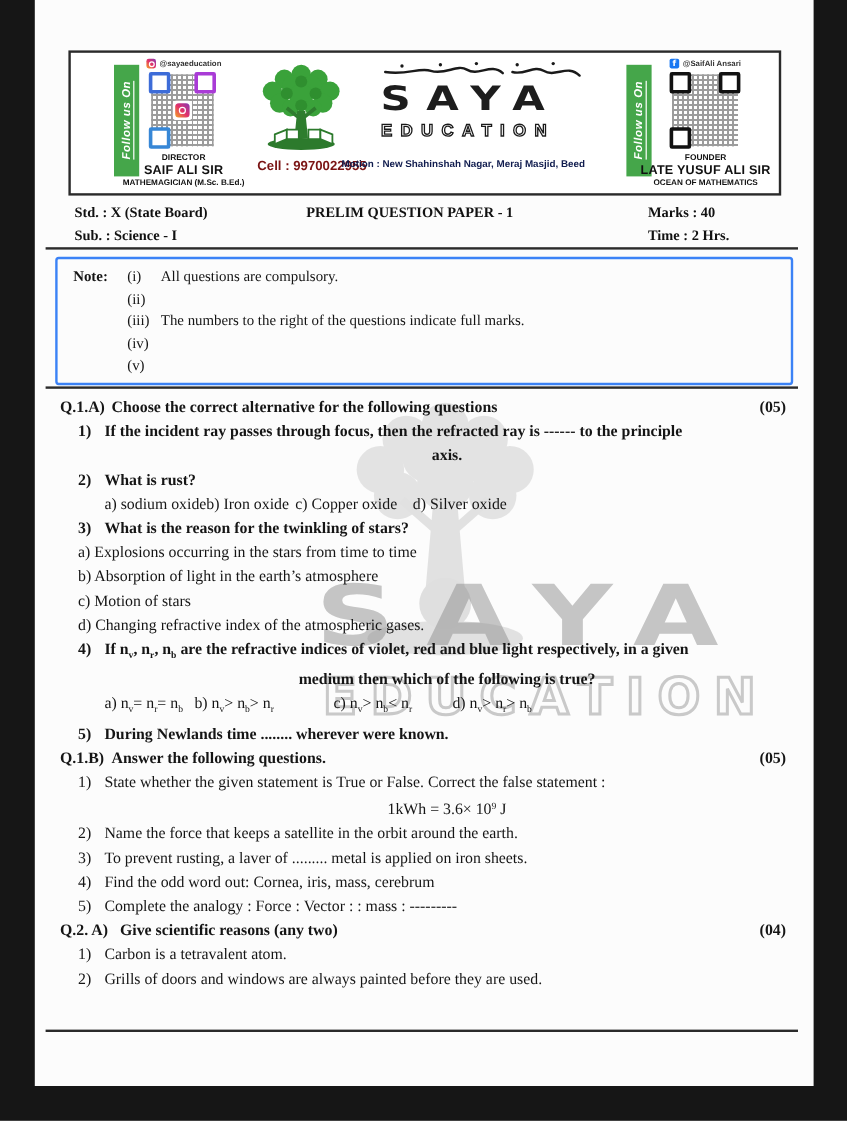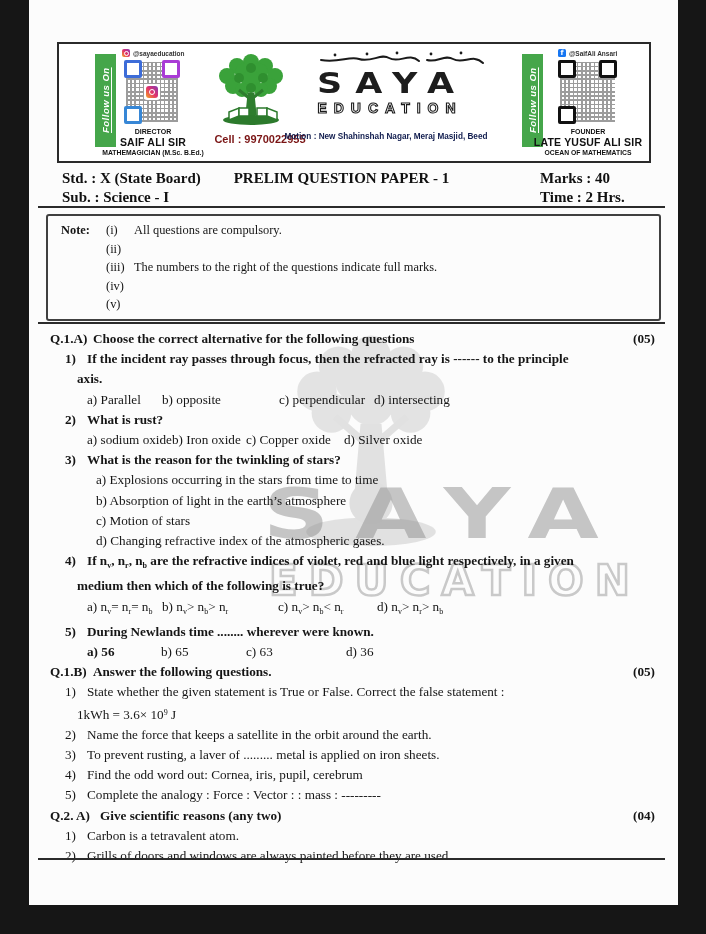--- a/index.html
+++ b/index.html
@@ -45,28 +45,28 @@
   .urdu{position:absolute;left:252px;top:6px;width:176px;height:20px;}
   .brand{position:absolute;left:228px;top:24px;width:200px;text-align:center;color:#1d1d1d;}
   .brand-name{font-family:"DejaVu Sans",sans-serif;font-weight:900;font-size:35px;
      letter-spacing:13px;transform:scaleY(.8);transform-origin:center top;line-height:38px;margin-left:10px;}
   .brand-sub{font-family:"Liberation Sans",sans-serif;font-weight:bold;font-size:14px;letter-spacing:7px;
      color:#fff;-webkit-text-stroke:1.1px #1a1a1a;margin-top:-6px;margin-left:6px;}
   .addr{position:absolute;left:220px;top:88px;width:214px;text-align:center;
      font:bold 8.2px "Liberation Sans",sans-serif;color:#101c4e;white-space:nowrap;}
 
   
-  .meta{position:absolute;font-weight:bold;font-size:15px;color:#111;white-space:nowrap;}
+  .meta{position:absolute;font-weight:bold;font-size:12px;color:#111;white-space:nowrap;}
   .m-std{left:33px;top:170px}.m-title{left:0;right:24px;top:170px;text-align:center}
   .m-marks{left:511px;top:170px}.m-sub{left:33px;top:189px}.m-time{left:511px;top:189px}
   .rule{position:absolute;left:9px;width:627px;height:2.2px;background:#2b2b2b;}
   .r1{top:206px}.r2{top:322px}.r3{top:858px}
 
   
-  .note{position:absolute;left:17px;top:214px;width:611px;height:98px;border:2px solid #404040;border-radius:3px;
+  .note{position:absolute;left:17px;top:214px;width:611px;height:98px;border:2px solid #3b82f6;border-radius:3px;
      font-size:12.4px;color:#151515;padding-top:5px;}
   .nrow{display:flex;line-height:18.6px;white-space:nowrap;}
   .nlabel{width:45px;margin-left:13px;font-weight:bold;flex:none}
   .nnum{width:28px;flex:none}
   .ntext{flex:1}
 
   
   .wm-tree{position:absolute;left:252px;top:330px;width:180px;height:238px;opacity:.15;}
   .wm-saya{position:absolute;left:234px;top:476px;font-family:"DejaVu Sans",sans-serif;font-weight:900;
      font-size:92px;letter-spacing:26px;color:#8f8f8f;opacity:.5;transform:scaleY(.76);
@@ -79,22 +79,22 @@
   .sechead{display:flex;font-weight:bold;position:relative;white-space:nowrap;}
   .seclabel{width:43px;margin-left:12px;flex:none}
   .sectext{flex:1}
   .secmarks{position:absolute;right:13px;top:0;}
   .q{display:flex;white-space:nowrap;}
   .qn{width:22px;margin-left:27px;flex:none}
   .qb{flex:1}
   .b{font-weight:bold}
   .opts{display:flex;margin-left:49px;white-space:nowrap;}
   .opts span{flex:none;display:block;}
-  .sub{margin-left:58px;white-space:nowrap;}
-  .l2{margin-left:39px;white-space:nowrap;}
+  .sub{margin-left:27px;white-space:nowrap;}
+  .l2{margin-left:39px;white-space:nowrap;text-align:center;}
   sub{font-size:8px;vertical-align:-3px}
   sup{font-size:8px;vertical-align:4px}
 </style>
 </head>
 <body>
 
 <div class="page">
 
   <div class="hbox">
     <div class="vbanner vb-left">Follow us On</div>
@@ -248,26 +248,20 @@
       <span class="seclabel">Q.1.A)</span>
       <span class="sectext">Choose the correct alternative for the following questions</span>
       <span class="secmarks">(05)</span>
     </div>
 
     <div class="q">
       <span class="qn b">1)</span>
       <span class="qb b">If the incident ray passes through focus, then the refracted ray is ------ to the principle</span>
     </div>
     <div class="l2 b">axis.</div>
-    <div class="opts">
-      <span style="width:75px">a) Parallel</span>
-      <span style="width:117px">b) opposite</span>
-      <span style="width:95px">c) perpendicular</span>
-      <span>d) intersecting</span>
-    </div>
 
     <div class="q">
       <span class="qn b">2)</span>
       <span class="qb b">What is rust?</span>
     </div>
     <div class="opts">
       <span style="width:159px">a) sodium oxideb) Iron oxide</span>
       <span style="width:98px">c) Copper oxide</span>
       <span>d) Silver oxide</span>
     </div>
@@ -290,26 +284,20 @@
       <span style="width:75px">a) n<sub>v</sub>= n<sub>r</sub>= n<sub>b</sub></span>
       <span style="width:116px">b) n<sub>v</sub>&gt; n<sub>b</sub>&gt; n<sub>r</sub></span>
       <span style="width:99px">c) n<sub>v</sub>&gt; n<sub>b</sub>&lt; n<sub>r</sub></span>
       <span>d) n<sub>v</sub>&gt; n<sub>r</sub>&gt; n<sub>b</sub></span>
     </div>
 
     <div class="q">
       <span class="qn b">5)</span>
       <span class="qb b">During Newlands time ........ wherever were known.</span>
     </div>
-    <div class="opts">
-      <span class="b" style="width:74px">a) 56</span>
-      <span style="width:85px">b) 65</span>
-      <span style="width:100px">c) 63</span>
-      <span>d) 36</span>
-    </div>
 
     <div class="sechead">
       <span class="seclabel">Q.1.B)</span>
       <span class="sectext">Answer the following questions.</span>
       <span class="secmarks">(05)</span>
     </div>
 
     <div class="q">
       <span class="qn">1)</span>
       <span class="qb">State whether the given statement is True or False. Correct the false statement :</span>
@@ -318,21 +306,21 @@
     <div class="q">
       <span class="qn">2)</span>
       <span class="qb">Name the force that keeps a satellite in the orbit around the earth.</span>
     </div>
     <div class="q">
       <span class="qn">3)</span>
       <span class="qb">To prevent rusting, a laver of ......... metal is applied on iron sheets.</span>
     </div>
     <div class="q">
       <span class="qn">4)</span>
-      <span class="qb">Find the odd word out: Cornea, iris, pupil, cerebrum</span>
+      <span class="qb">Find the odd word out: Cornea, iris, mass, cerebrum</span>
     </div>
     <div class="q">
       <span class="qn">5)</span>
       <span class="qb">Complete the analogy : Force : Vector : : mass : ---------</span>
     </div>
 
     <div class="sechead">
       <span class="seclabel" style="width:50px">Q.2. A)</span>
       <span class="sectext">Give scientific reasons (any two)</span>
       <span class="secmarks">(04)</span>

